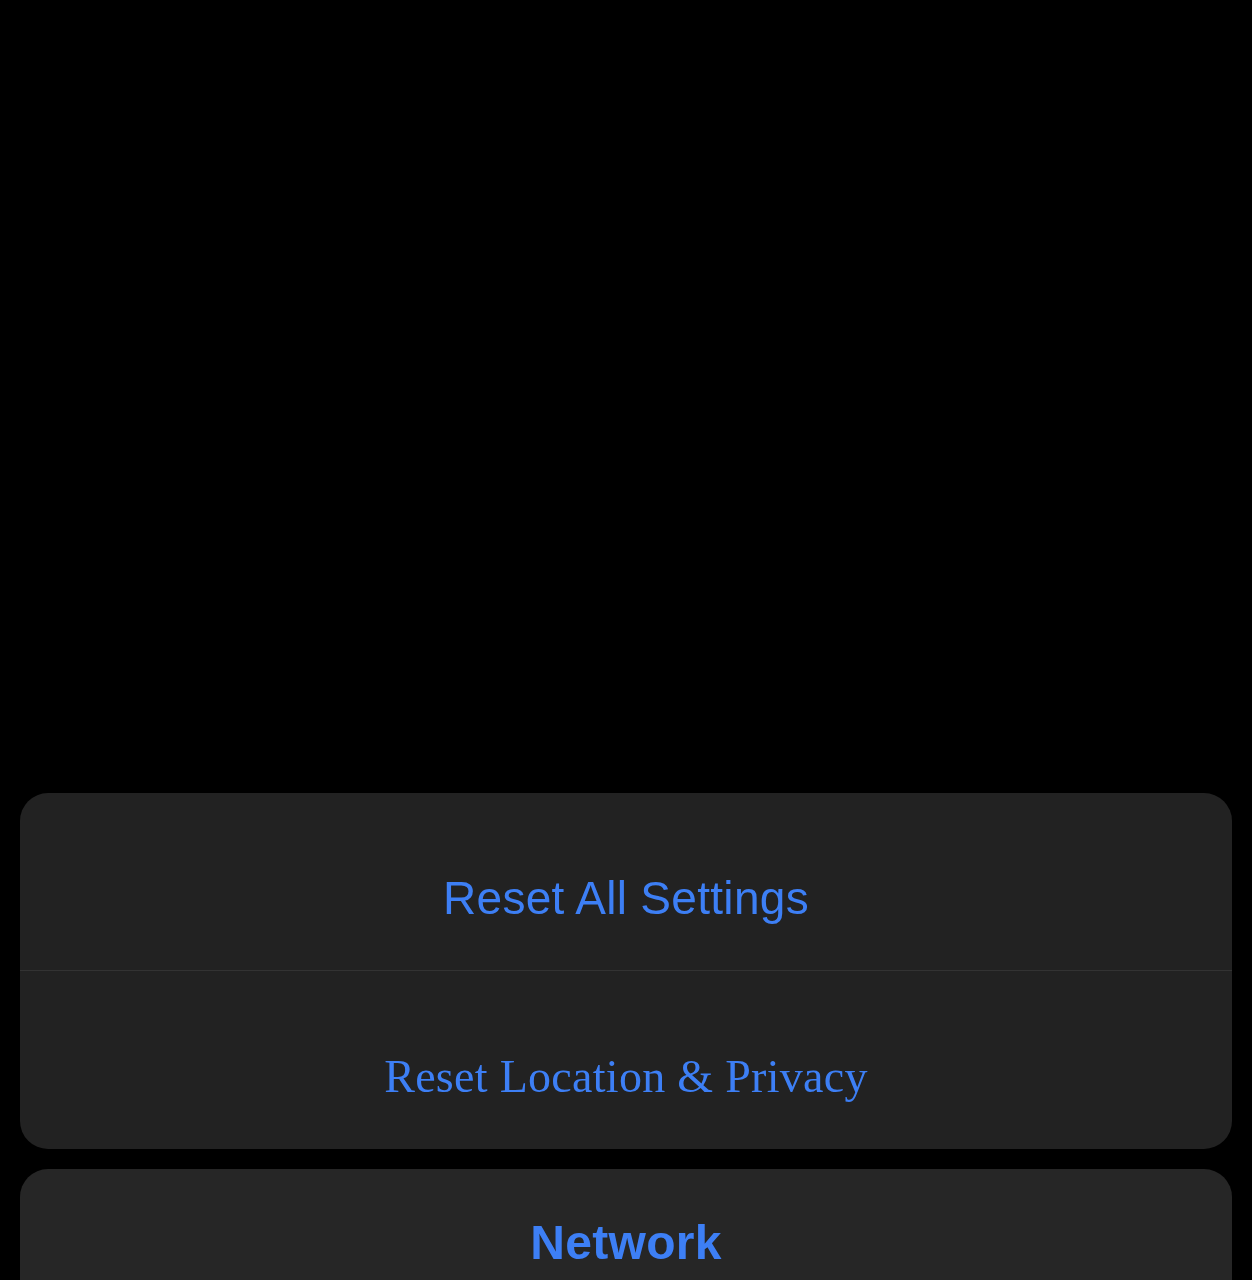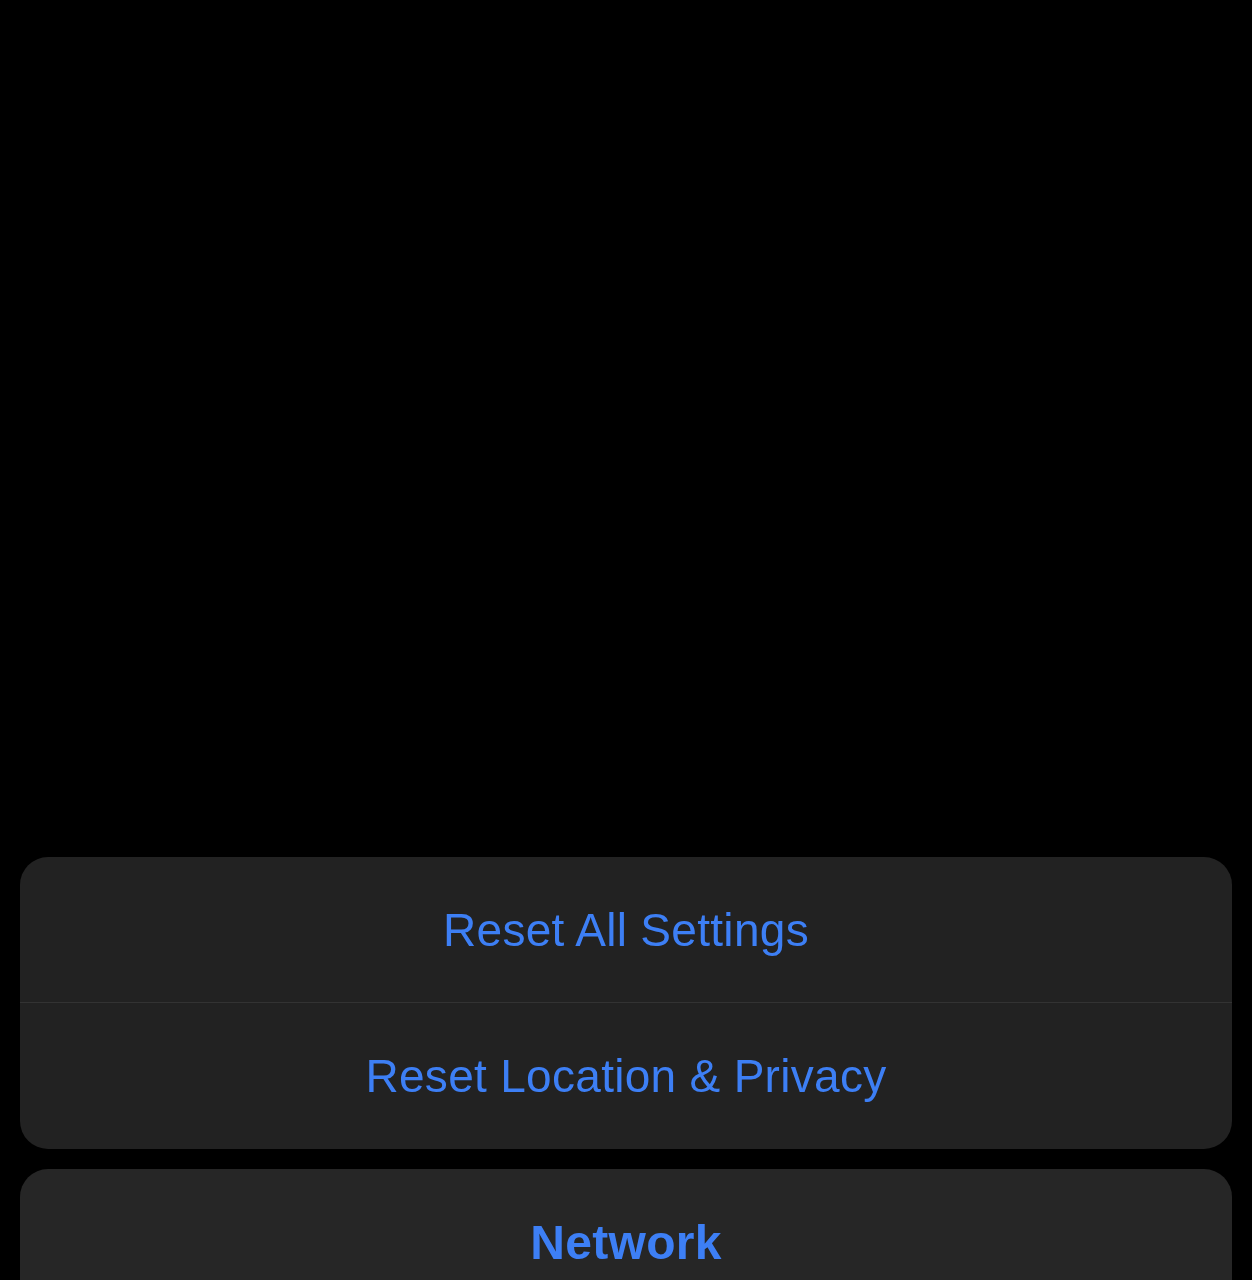--- a/index.html
+++ b/index.html
@@ -31,24 +31,26 @@
       display: flex;
       align-items: center;
       justify-content: center;
       height: 146px;
       color: #3d7ff5;
       font-size: 46px;
       font-weight: 400;
       letter-spacing: 0.3px;
       cursor: pointer;
       border-bottom: 1px solid #333333;
+      margin-top: 32px;
     }
     
     .action-item:last-child {
       border-bottom: none;
+      font-family: Liberation Serif, serif;
     }
     
     .cancel-button {
       background-color: #262626;
       border-radius: 28px;
       display: flex;
       align-items: center;
       justify-content: center;
       height: 146px;
       color: #3d7ff5;

